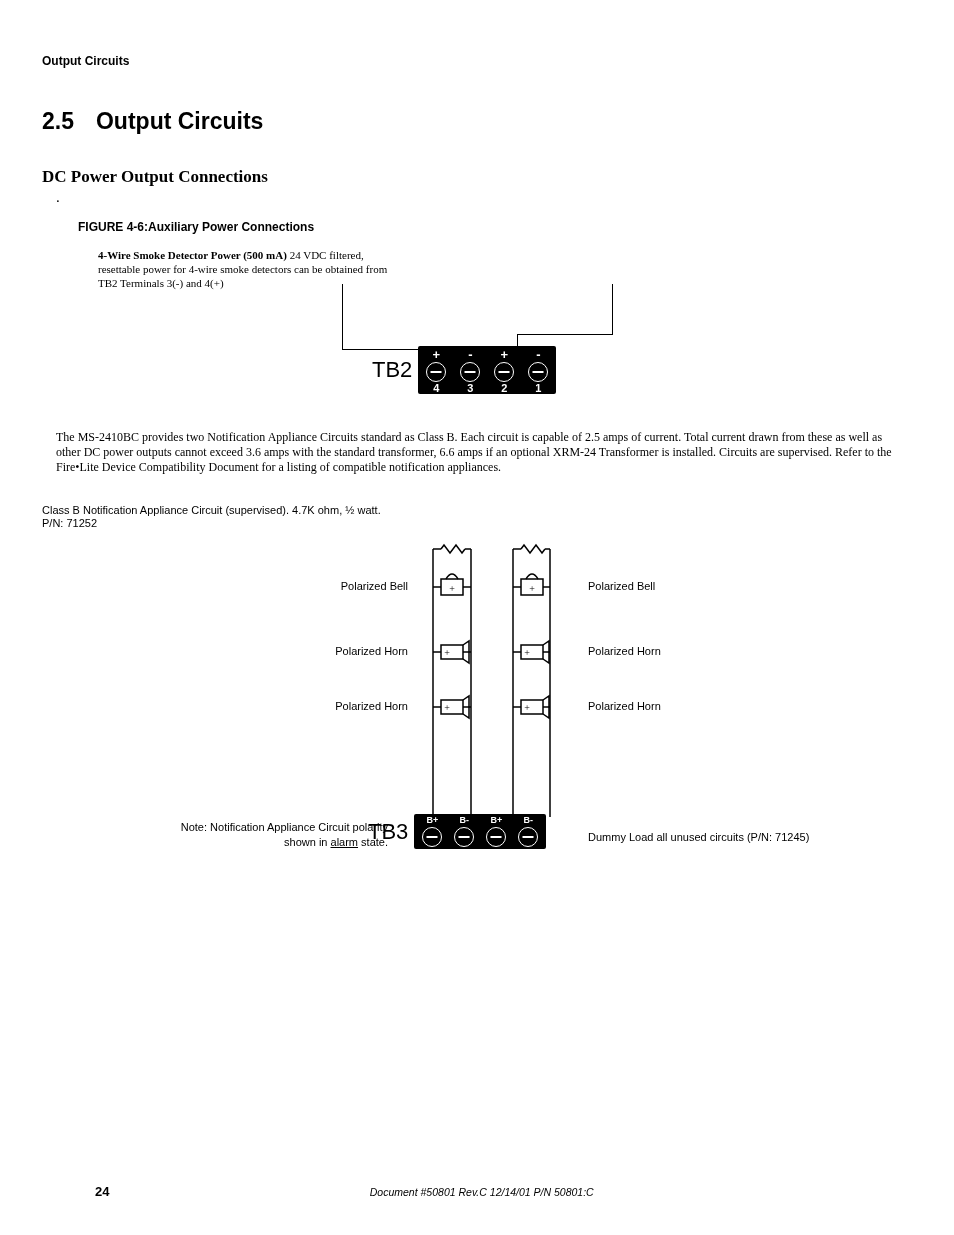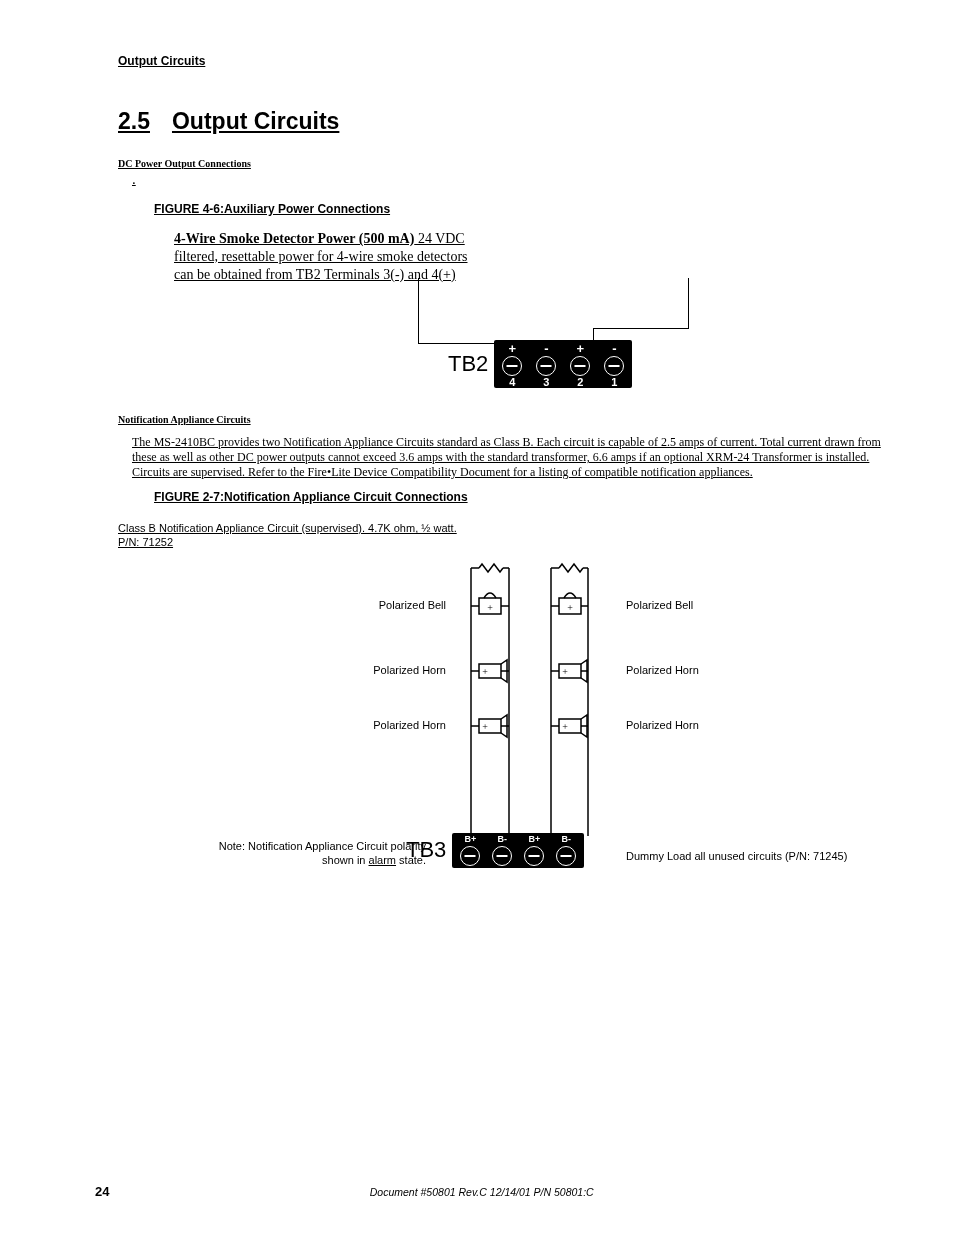--- a/index.html
+++ b/index.html
@@ -7,60 +7,59 @@
     padding: 0;
     font-family: "Times New Roman", Times, serif;
     background: #fff;
     color: #000;
     width: 954px;
     height: 1235px;
     position: relative;
     box-sizing: border-box;
   }
   .page {
-    padding: 54px 60px 40px 118px;
+    padding: 54px 60px 40px 42px;
     box-sizing: border-box;
     position: relative;
     height: 100%;
-    text-decoration: underline;
   }
   .running-header {
     font-family: Arial, Helvetica, sans-serif;
     font-weight: bold;
     font-size: 12px;
     margin-bottom: 40px;
   }
   .section-title {
     font-family: Arial, Helvetica, sans-serif;
     font-weight: bold;
     font-size: 23px;
-    margin-bottom: 23px;
+    margin-bottom: 32px;
   }
   .section-title .num { margin-right: 22px; }
   .subhead {
     font-family: "Times New Roman", Times, serif;
     font-weight: bold;
-    font-size: 10px;
+    font-size: 17px;
     margin-bottom: 2px;
   }
   .dot { font-size: 15px; margin: 0 0 14px 14px;}
   .figcap {
     font-family: Arial, Helvetica, sans-serif;
     font-size: 12px;
     margin-left: 36px;
   }
   .figcap .figlabel { font-weight: bold; }
   .figcap .figtitle { font-weight: bold; text-align: right; }
   .two-col {
     display: flex;
     margin: 14px 0 0 56px;
     gap: 90px;
   }
   .two-col .col {
-    font-size: 14px;
+    font-size: 11px;
     line-height: 1.28;
     max-width: 300px;
   }
   .two-col .col .lead { font-weight: bold; }
   
   .tb2-diagram {
     position: relative;
     height: 110px;
     margin-top: -6px;
     text-align: right;
@@ -295,28 +294,24 @@
           <span class="sign">-</span>
           <span class="circle"></span>
           <span class="num">1</span>
         </div>
       </div>
     </div>
   </div>
 
   <div style="height:26px;"></div>
 
-  <div class="subhead">Notification Appliance Circuits</div>
   <div class="para">The MS-2410BC provides two Notification Appliance Circuits standard as Class B.  Each circuit is capable of 2.5 amps of current.  Total current drawn from these as well as other DC power outputs cannot exceed 3.6 amps with the standard transformer, 6.6 amps if an optional XRM-24 Transformer is installed.  Circuits are supervised.  Refer to the Fire•Lite Device Compatibility Document for a listing of compatible notification appliances.</div>
 
   <div style="height:10px;"></div>
 
-  <div class="figcap">
-    <span class="figlabel">FIGURE 2-7:</span><span class="figtitle">Notification Appliance Circuit Connections</span>
-  </div>
 
   <div class="fig27">
     <div class="fig27-caption-top">
       <span>Class B Notification Appliance Circuit (supervised).  4.7K ohm, ½ watt.</span><br>
       <span>P/N: 71252</span>
     </div>
 
     <div class="fig27-diagram">
       <svg class="wiresvg" viewBox="0 0 740 312">
 

